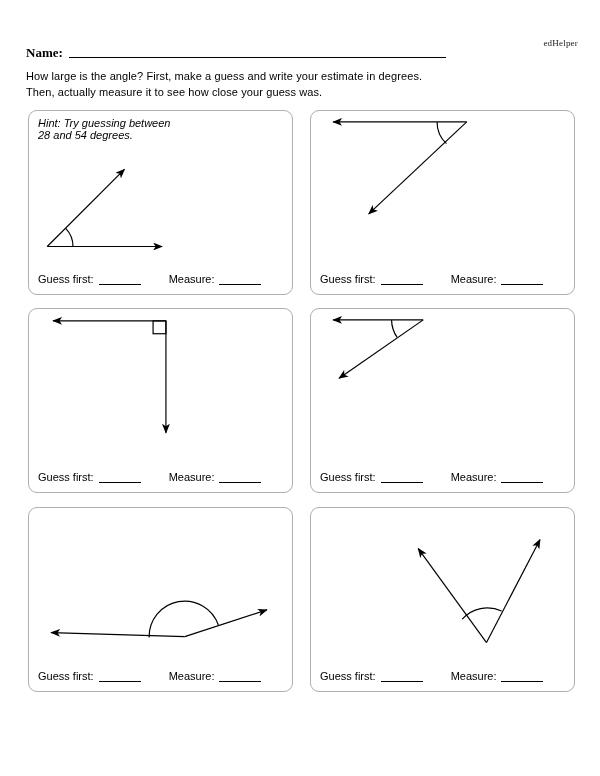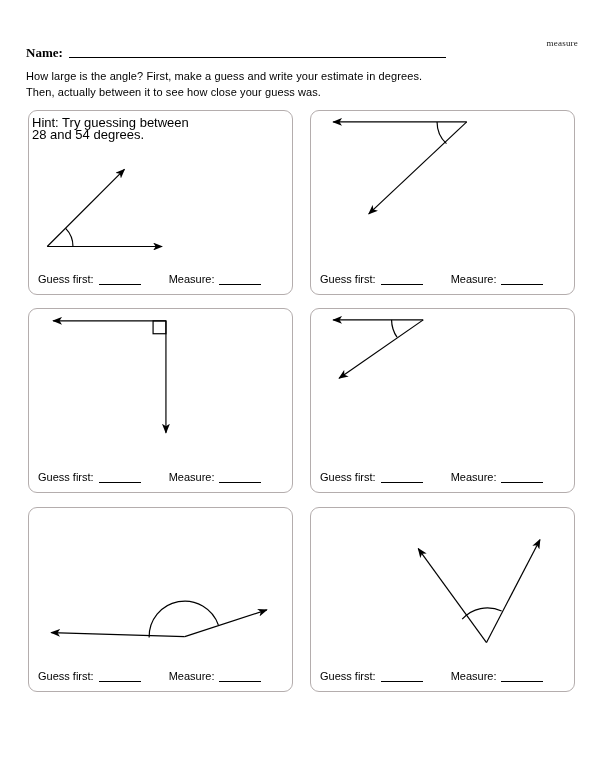--- a/index.html
+++ b/index.html
@@ -78,26 +78,27 @@
     background: #ffffff;
   }
   .col0 { left: 0; }
   .col1 { left: 282px; }
   .row0 { top: 0; }
   .row1 { top: 198px; }
   .row2 { top: 397px; }
 
   .hint {
     position: absolute;
-    left: 3px;
+    left: 9px;
     top: 6px;
-    font-size: 13px;
+    font-size: 11px;
     line-height: 12px;
     width: 210px;
     white-space: pre-line;
+    font-style: italic;
   }
 
   .figure {
     position: absolute;
     left: 0;
     top: 0;
     width: 100%;
     height: 100%;
     pointer-events: none;
   }
@@ -118,29 +119,29 @@
     width: 42px;
     border-bottom: 1.3px solid #000;
     height: 11px;
     margin: 0 0 1px 5px;
   }
   .gap { display: inline-block; width: 28px; }
 </style>
 </head>
 <body>
 
-<div id="brand">measure</div>
+<div id="brand">edHelper</div>
 
 <div id="name-row">
   <span id="name-label">Name:</span>
   <span id="name-rule"></span>
 </div>
 
 <div class="instr" id="instr1">How large is the angle? First, make a guess and write your estimate in degrees.</div>
-<div class="instr" id="instr2">Then, actually between it to see how close your guess was.</div>
+<div class="instr" id="instr2">Then, actually measure it to see how close your guess was.</div>
 
 <div id="grid">
 
   <div class="cell col0 row0">
     <div class="hint">Hint: Try guessing between
 28 and 54 degrees.</div>
     <svg class="figure" viewBox="0 0 265 185">
       <defs>
         <marker id="ah1" markerWidth="10" markerHeight="8" refX="9" refY="4" orient="auto" markerUnits="userSpaceOnUse">
           <path d="M0,0 L10,4 L0,8 L2.6,4 Z" fill="#000"></path>

